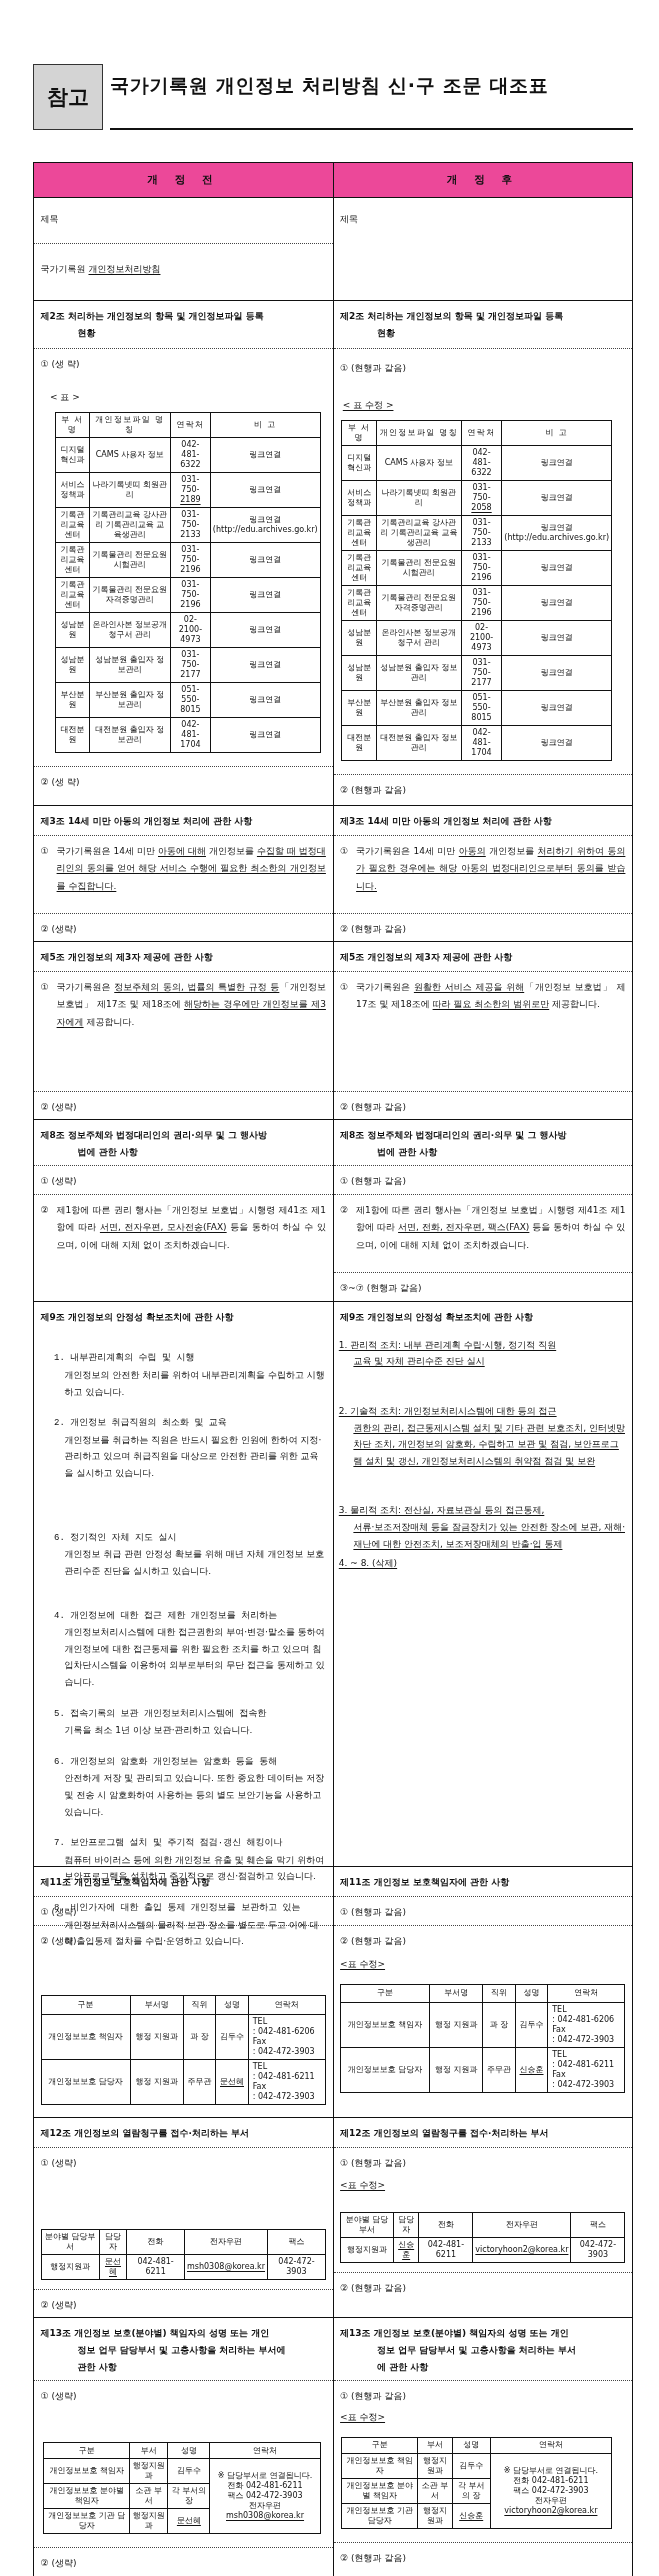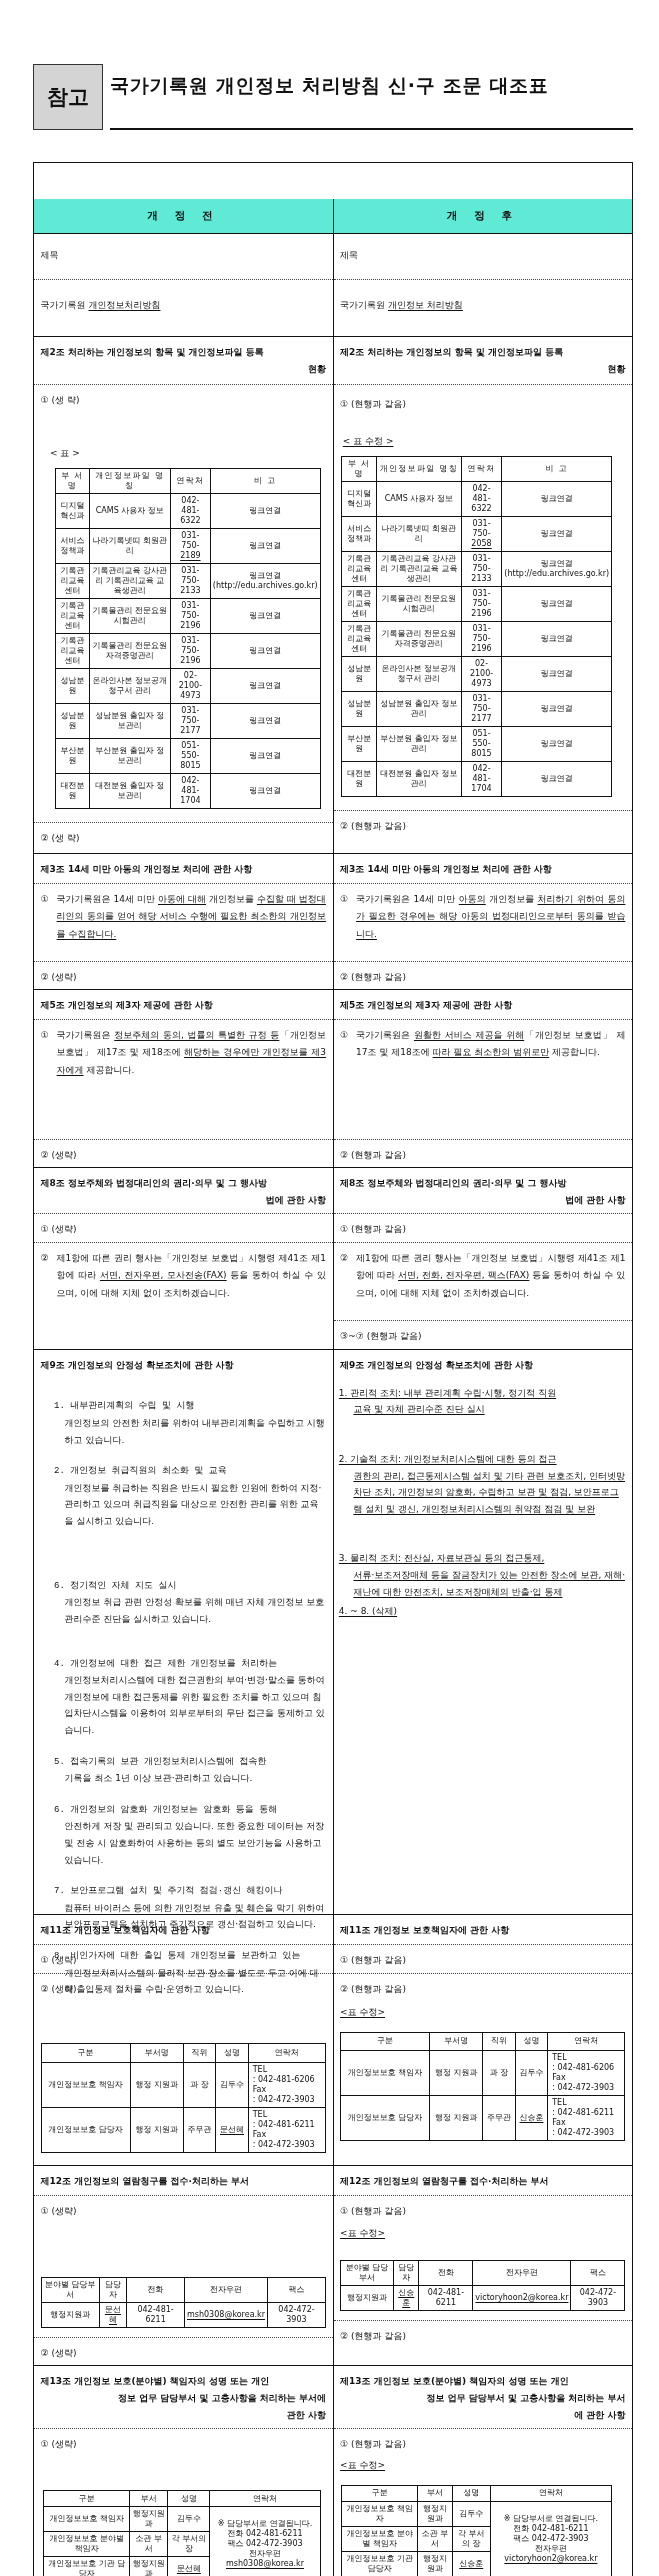--- a/index.html
+++ b/index.html
@@ -5,32 +5,32 @@
   * { box-sizing: border-box; margin: 0; padding: 0; }
   html, body { width: 660px; background: #ffffff; }
   body { font-family: "DejaVu Sans", "Liberation Sans", sans-serif; color: #111; font-size: 8.6px; position: relative; height: 2576px; }
 
   .title-wrap { position: absolute; left: 33px; top: 64px; width: 600px; height: 66px; }
   .ref-box { position: absolute; left: 0; top: 0; width: 70px; height: 66px; background: #d4d4d4; border: 0.7px solid #333; border-right: 1.3px solid #333; border-bottom: 1.3px solid #333; display: flex; align-items: center; justify-content: center; font-size: 21px; font-weight: bold; }
   .doc-title { position: absolute; left: 77px; top: 9.3px; font-size: 19px; font-weight: bold; letter-spacing: 0.7px; white-space: nowrap; }
   .title-rule { position: absolute; left: 77px; top: 64px; width: 523px; height: 2px; background: #111; }
 
   .cmp { position: absolute; left: 33px; top: 162px; width: 600px; border: 1px solid #111; }
-  .cmp-head { display: flex; background: #5eead4; border-bottom: 1px solid #111; height: 35px; margin-top: 36px; }
+  .cmp-head { display: flex; background: #ec4899; border-bottom: 1px solid #111; height: 35px; }
   .cmp-head div { flex: 1; display: flex; align-items: center; justify-content: center; font-weight: bold; font-size: 10.6px; letter-spacing: 6.6px; }
   .cmp-head div:first-child { border-right: 0.7px solid #111; }
 
   .row { display: flex; border-bottom: 1px solid #111; }
   .row:last-child { border-bottom: none; }
   .col { flex: 1; width: 299px; }
   .col:first-child { border-right: 0.7px solid #111; }
   .cell { padding: 6.6px 6.6px; line-height: 17.3px; font-size: 9px; }
   .cell + .cell { border-top: 0.7px dotted #444; }
   .art { font-weight: bold; padding-left: 6.6px; text-indent: 0; }
-  .art .rest { padding-left: 37px; display: block; text-align: right; }
+  .art .rest { padding-left: 37px; display: block; }
   .u { text-decoration: underline; text-underline-offset: 2px; }
   .para { display: flex; }
   .para .num { flex: 0 0 16px; }
   .para .txt { flex: 1; text-align: justify; }
   .tag { margin: 6.6px 0 5.3px 9.3px; }
   .tag.u { margin-left: 2.7px; }
 
   table.t { border-collapse: collapse; width: 100%; font-size: 8px; line-height: 10px; }
   table.t td, table.t th { border: 0.7px solid #111; text-align: center; vertical-align: middle; padding: 2px 2px; font-weight: normal; }
   table.t.big th { height: 25px; letter-spacing: 1.3px; }
@@ -63,29 +63,28 @@
     <div>개 정 후</div>
   </div>
 
   <div class="row">
     <div class="col">
       <div class="cell" style="height:45px;padding-top:13.3px">제목</div>
       <div class="cell" style="height:57px;padding-top:16.6px"><span>국가기록원 </span><span class="u">개인정보처리방침</span></div>
     </div>
     <div class="col">
       <div class="cell" style="height:45px;padding-top:13.3px">제목</div>
-      <div class="cell" style="height:57px;padding-top:16.6px"><span>국가기록원 </span><span class="u">개인정보 처리방침</span></div>
     </div>
   </div>
 
   <div class="row">
     <div class="col">
       <div class="cell art" style="height:47px"><span>제2조 처리하는 개인정보의 항목 및 개인정보파일 등록</span><span class="rest">현황</span></div>
       <div class="cell" style="padding-bottom:10.6px">
-        <div style="margin-bottom:36px">① (생 략)</div>
+        <div style="margin-bottom:16px">① (생 략)</div>
         <div class="tag">&lt; 표 &gt;</div>
         <div class="tbl-wrap">
           <table class="t big">
             <thead>
                 <tr>
               <th>부 서 명</th>
                   <th>개인정보파일 명칭</th>
                   <th>연락처</th>
                   <th>비  고</th>
             </tr>

